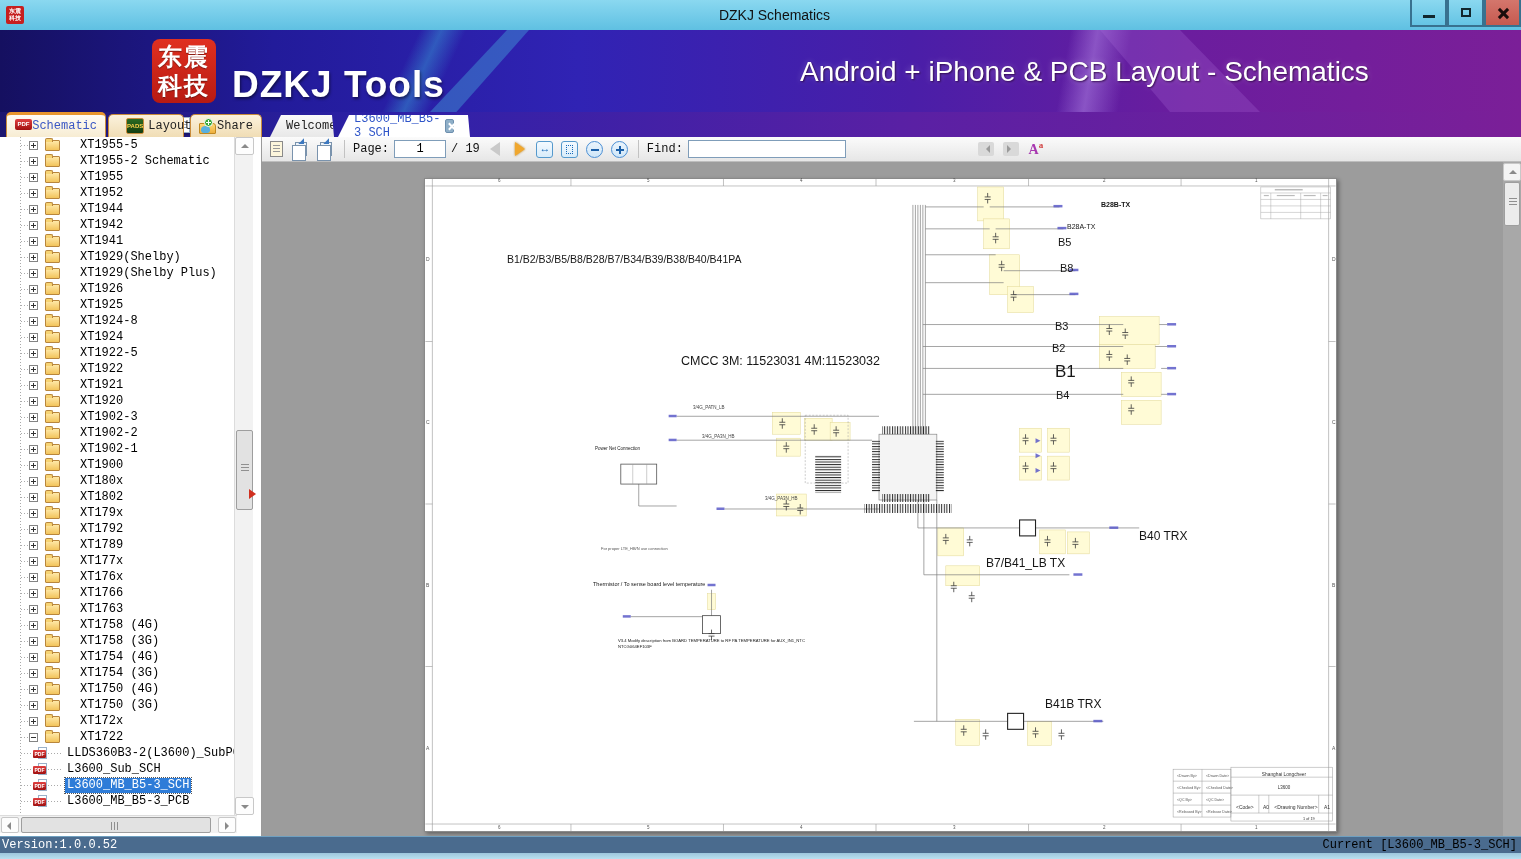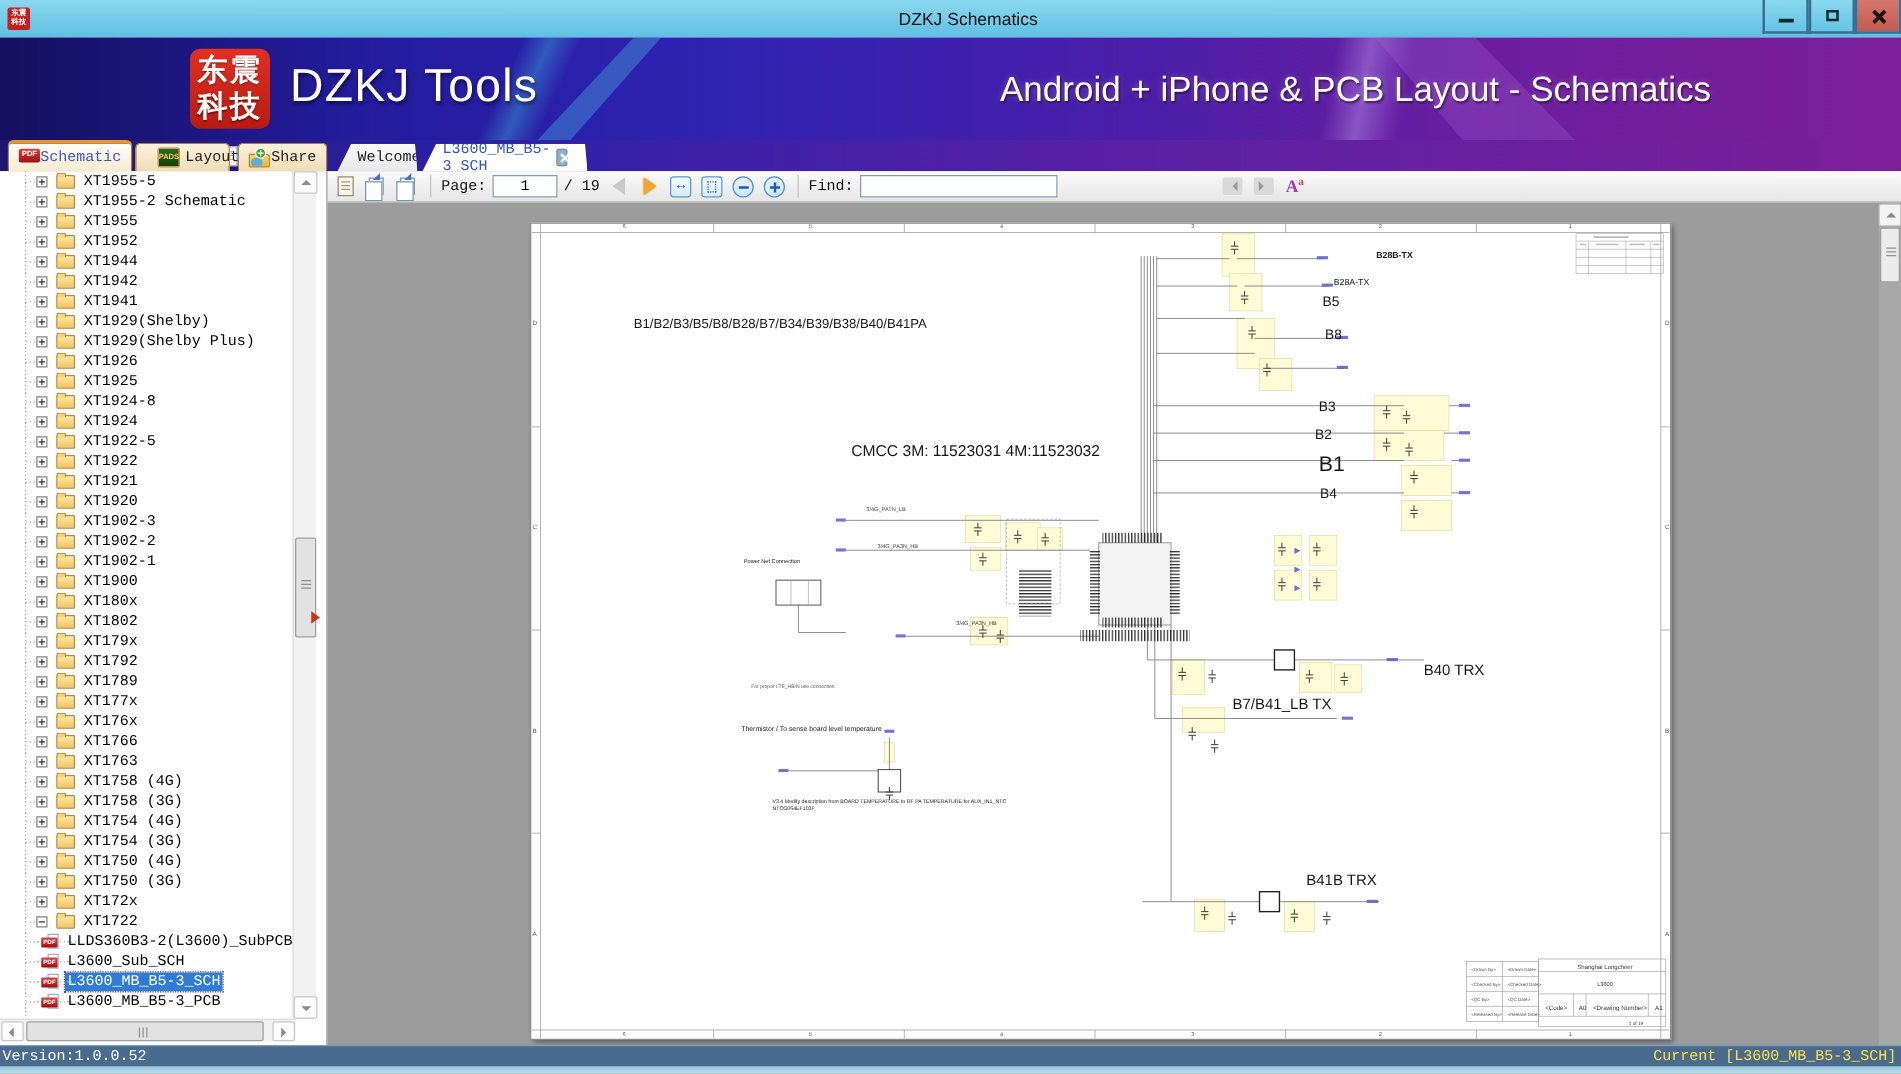--- a/index.html
+++ b/index.html
@@ -30,21 +30,21 @@
     background:linear-gradient(115deg, transparent 40%, rgba(60,200,230,.35) 47%, transparent 55%); }
   .banner .shape2 { position:absolute; left:930px; top:-20px; width:320px; height:130px;
     background:linear-gradient(100deg, transparent 42%, rgba(190,150,240,.45) 50%, transparent 60%); }
   .banner .shape3 { position:absolute; left:1060px; top:0; width:200px; height:82px;
     clip-path:polygon(20% 0,60% 0,100% 100%,55% 100%); background:rgba(170,110,220,.25); }
   .banner .shape4 { position:absolute; left:430px; top:0; width:220px; height:82px;
     clip-path:polygon(0 100%,35% 0,45% 0,12% 100%); background:rgba(80,220,240,.30); }
   .banner-logo { position:absolute; left:152px; top:9px; width:64px; height:64px; background:linear-gradient(#e03020,#b81a12);
     border-radius:8px; color:#fff; text-align:center; font-weight:bold; font-size:24px; line-height:29px; padding-top:3px;
     text-shadow:0 1px 1px rgba(0,0,0,.4); letter-spacing:2px; }
-  .banner-brand { position:absolute; left:232px; top:18px; color:#fff; font-size:37px; font-weight:normal; letter-spacing:1px;
+  .banner-brand { position:absolute; left:232px; top:34px; color:#fff; font-size:37px; font-weight:bold; letter-spacing:1px;
     text-shadow:1px 2px 3px rgba(0,0,0,.5); }
   .banner-slogan { position:absolute; left:800px; top:26px; color:#fff; font-size:28px;
     text-shadow:1px 1px 2px rgba(40,0,60,.8), 0 0 6px rgba(255,255,255,.25); }
 
   
   .tabbar { position:absolute; left:0; top:112px; width:1521px; height:25px;
     background:linear-gradient(90deg,#1c1670 0%,#2c21a8 25%,#5a20a4 60%,#7b1f98 100%); }
   .apptab { position:absolute; top:2px; height:23px; border:1px solid #c98c3c; border-bottom:none;
     border-radius:5px 5px 0 0; display:flex; align-items:center; gap:4px; padding:0 8px;
     background:linear-gradient(#fbf2dd,#f0ddb5); font-family:"Liberation Mono", monospace; font-size:12px; color:#222; }
@@ -120,21 +120,21 @@
   .expand.minus::before { top:3px; }
   .expand.plus::after { content:""; position:absolute; left:3px; top:1px; width:1px; height:5px; background:#333; }
   .foldericon { position:relative; width:15px; height:11px; margin-left:7px; flex:none;
     background:linear-gradient(#ffe9a8,#f2c45c); border:1px solid #b8863c; border-radius:1px; }
   .foldericon::before { content:""; position:absolute; left:-1px; top:-3px; width:6px; height:3px;
     background:#f7d474; border:1px solid #b8863c; border-bottom:none; border-radius:2px 2px 0 0; }
   .pdficon { position:relative; width:14px; height:13px; margin-left:33px; flex:none; }
   .pdficon .pg { position:absolute; right:0; top:0; width:9px; height:12px; background:#fff; border:1px solid #9ab0c8; }
   .pdficon .bd { position:absolute; left:0; top:3px; width:13px; height:8px; background:linear-gradient(#e04040,#a01010);
     border-radius:1px; color:#fff; font-size:5px; font-weight:bold; line-height:8px; text-align:center; font-family:"Liberation Sans",sans-serif; }
-  .tlabel { margin-left:5px; padding:0 2px; line-height:15px; }
+  .tlabel { margin-left:18px; padding:0 2px; line-height:15px; }
   .trow.selected .tlabel { background:#2e7cd8; color:#fff; outline:1px dotted #555; }
 
   
   .vsb { position:absolute; right:8px; top:0; width:19px; height:678px; background:#f2f2f2; border-left:1px solid #dcdcdc; }
   .sbbtn { position:absolute; left:0; width:19px; height:18px; background:#fdfdfd; border:1px solid #c8c8c8; border-radius:2px; }
   .sbbtn .tri { position:absolute; left:5px; width:0; height:0; border:4px solid transparent; }
   .sbbtn.up .tri { top:6px; border-bottom-color:#8a8a8a; border-top:none; }
   .sbbtn.down .tri { top:7px; border-top-color:#8a8a8a; border-bottom:none; }
   .vthumb { position:absolute; left:1px; top:293px; width:17px; height:80px; background:#e2e2e2; border:1px solid #9e9e9e; border-radius:2px; }
   .vthumb::before { content:""; position:absolute; left:4px; top:36px; width:8px; height:1px; background:#909090; box-shadow:0 3px 0 #909090, 0 -3px 0 #909090; }
@@ -158,21 +158,21 @@
   .rlet { position:absolute; font-size:5px; color:#555; }
   .canvas-vsb { position:absolute; right:0; top:0; width:18px; height:674px; background:#a8a8a8; }
   .canvas-vsb .sbbtn { width:18px; background:#f4f4f4; }
   .canvas-vsb .vthumb { top:20px; height:44px; width:16px; background:#ececec; }
   .canvas-vsb .vthumb::before { top:18px; }
 
   
   .statusbar { position:absolute; left:0; top:836px; width:1521px; height:23px; background:#4a6b8e; border-top:1px solid #6fa0c0; }
   .statusbar .bottomstrip { position:absolute; left:0; bottom:0; width:100%; height:6px; background:linear-gradient(#9cc6dc,#b9e0f0); }
   .status-left { position:absolute; left:2px; top:1px; color:#fff; font-family:"Liberation Mono",monospace; font-size:12px; }
-  .status-right { position:absolute; right:4px; top:1px; color:#fde047; font-family:"Liberation Mono",monospace; font-size:12px; }
+  .status-right { position:absolute; right:4px; top:1px; color:#000000; font-family:"Liberation Mono",monospace; font-size:12px; }
 
   
   .tb { position:absolute; font-size:4px; color:#333; white-space:nowrap; font-family:"Liberation Sans",sans-serif; }
 </style>
 </head>
 <body>
 
 <div class="window">
 
   <div class="titlebar">

